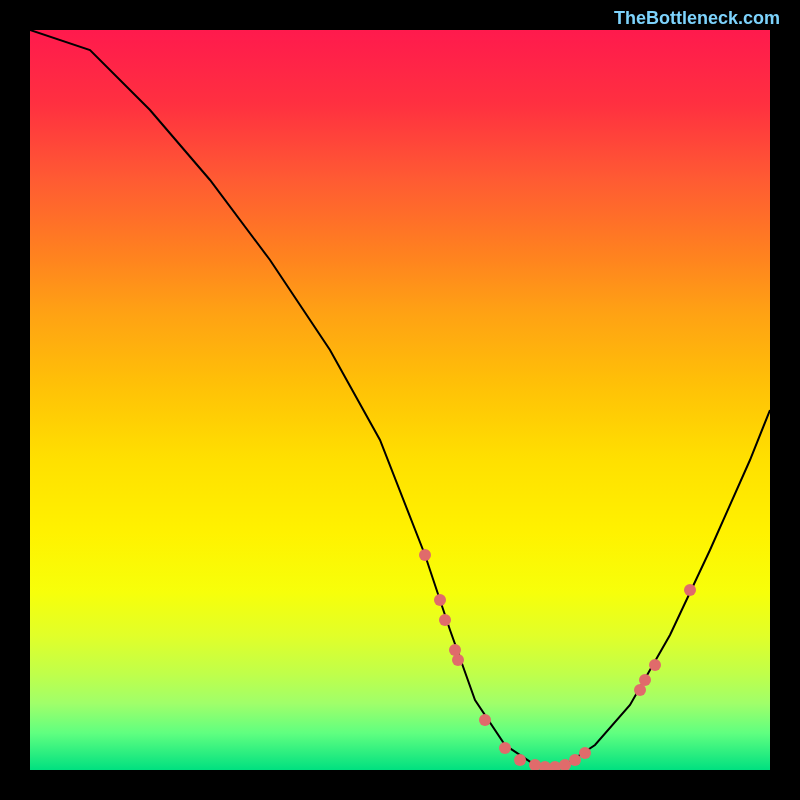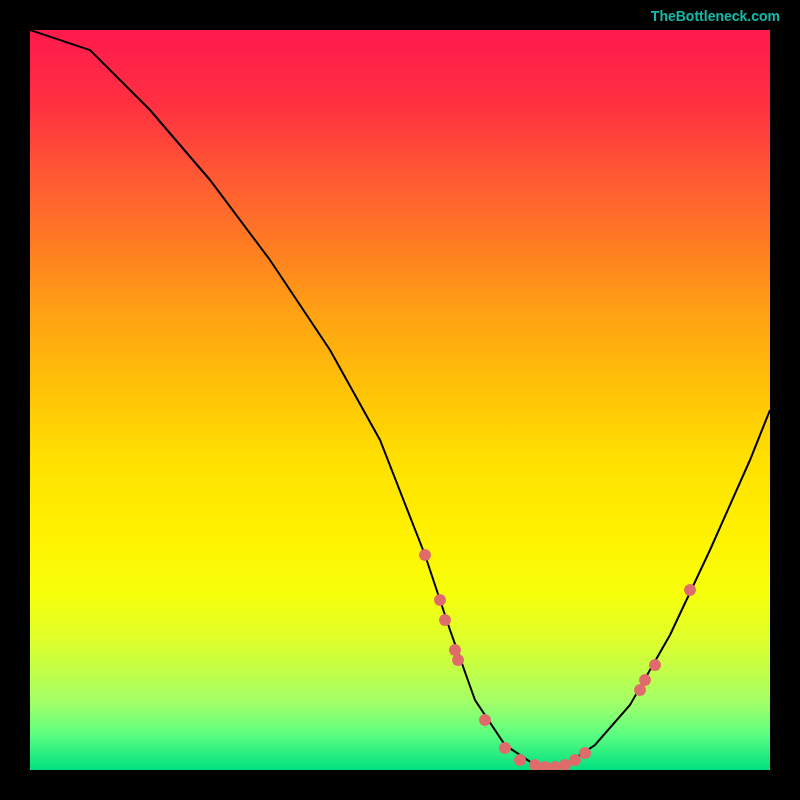--- a/index.html
+++ b/index.html
@@ -1,17 +1,17 @@
 <!DOCTYPE html>
 <html><head>
 <meta charset="utf-8">
 <style>
 body { margin: 0; padding: 0; background: #000; }
 .container { width: 800px; height: 800px; background: #000; position: relative; }
-.watermark { position: absolute; top: 8px; right: 20px; color: #14b8a6; font-family: Arial, sans-serif; font-size: 14px; font-weight: bold; }
+.watermark { position: absolute; top: 8px; right: 20px; color: #7dd3fc; font-family: Arial, sans-serif; font-size: 18px; font-weight: bold; }
 .plot { position: absolute; left: 30px; top: 30px; width: 740px; height: 740px; }
 .heat { width: 100%; height: 100%; background: linear-gradient(to bottom,
   #ff1a4d 0%, #ff3040 10%, #ff5a33 20%, #ff8020 30%,
   #ffa114 38%, #ffc107 48%, #ffe000 58%, #fff200 68%,
   #f7ff0a 76%, #e0ff2a 82%, #c0ff4a 87%, #a0ff6a 91%,
   #60ff80 95%, #00e080 100%);
 }
 svg.curve { position: absolute; left: 0; top: 0; width: 100%; height: 100%; }
 .dot { fill: #e06b6b; }
 </style>

